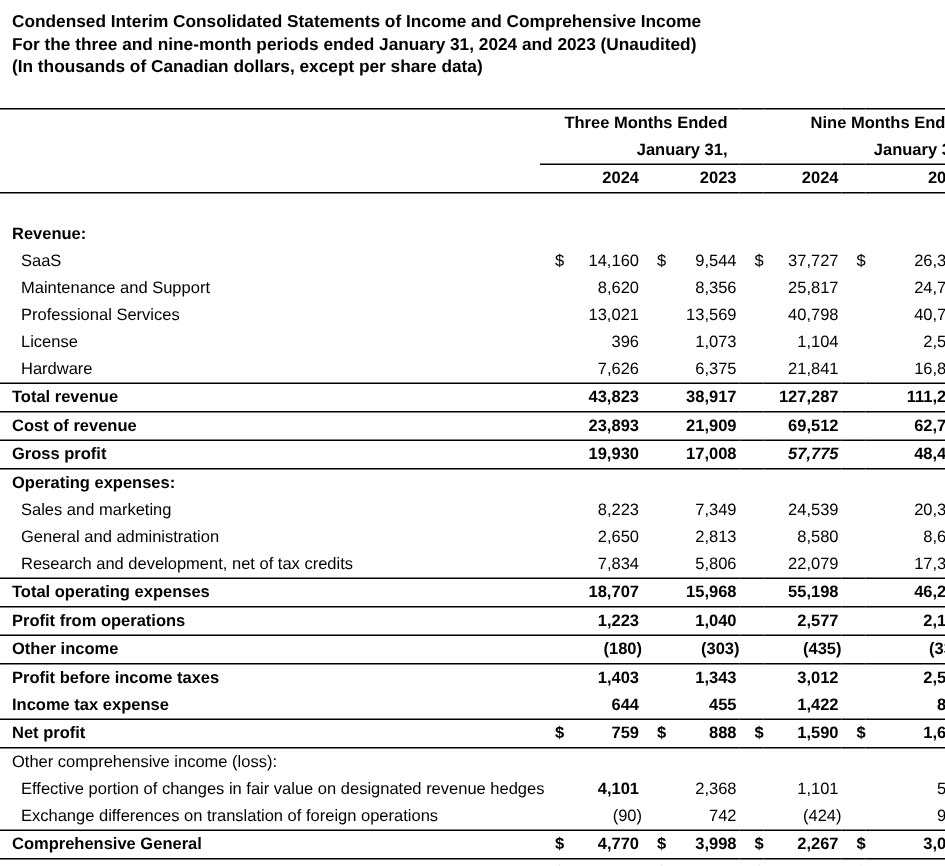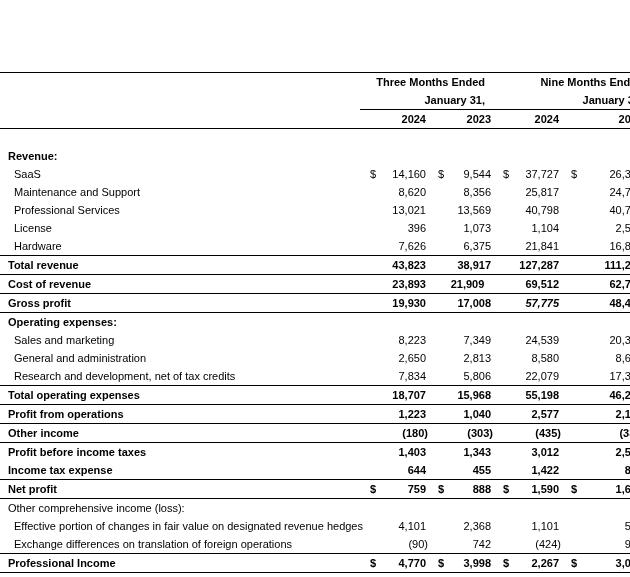--- a/index.html
+++ b/index.html
@@ -36,20 +36,23 @@
   tr.subline td.u { border-bottom: 1.5px solid #000; }
   tr.yearrow td { border-bottom: 1.5px solid #000; }
   tr.bt td { border-top: 1.5px solid #000; }
   tr.last td { border-bottom: 1.5px solid #000; }
   .spacer td { height: 8px; }
 </style>
 </head>
 <body>
 
 <div class="title-block">
+  <div>Condensed Interim Consolidated Statements of Income and Comprehensive Income</div>
+  <div>For the three and nine-month periods ended January 31, 2024 and 2023 (Unaudited)</div>
+  <div>(In thousands of Canadian dollars, except per share data)</div>
 </div>
 
 <table class="stmt">
   <colgroup>
     <col class="c-label">
     <col class="c-cur">
       <col class="c-val1">
     <col class="c-cur">
       <col class="c-val2">
     <col class="c-cur">
@@ -155,21 +158,21 @@
         <td class="cur b"></td>
         <td class="num b" style="padding-right: 6px;">127,287</td>
         <td class="cur b"></td>
         <td class="num b" style="padding-right: 6px;">111,232</td>
       </tr>
       <tr class="bt">
         <td class="lbl b">Cost of revenue</td>
         <td class="cur b"></td>
         <td class="num b" style="padding-right: 6px;">23,893</td>
         <td class="cur b"></td>
-        <td class="num b" style="padding-right: 6px; text-align: center;">21,909</td>
+        <td class="num b" style="padding-right: 6px;">21,909</td>
         <td class="cur b"></td>
         <td class="num b" style="padding-right: 6px;">69,512</td>
         <td class="cur b"></td>
         <td class="num b" style="padding-right: 6px;">62,787</td>
       </tr>
       <tr class="bt">
         <td class="lbl b">Gross profit</td>
         <td class="cur b"></td>
         <td class="num b" style="padding-right: 6px;">19,930</td>
         <td class="cur b"></td>
@@ -296,41 +299,41 @@
         <td class="cur"></td>
         <td class="num"></td>
         <td class="cur"></td>
         <td class="num"></td>
         <td class="cur"></td>
         <td class="num"></td>
       </tr>
       <tr>
         <td class="indent">Effective portion of changes in fair value on designated revenue hedges</td>
         <td class="cur"></td>
-        <td class="num" style="padding-right: 6px;">4,101</td>
+        <td class="num" style="padding-right: 6px; font-weight: bold;">4,101</td>
         <td class="cur"></td>
         <td class="num" style="padding-right: 6px;">2,368</td>
         <td class="cur"></td>
         <td class="num" style="padding-right: 6px;">1,101</td>
         <td class="cur"></td>
         <td class="num" style="padding-right: 6px;">515</td>
       </tr>
       <tr>
         <td class="indent">Exchange differences on translation of foreign operations</td>
         <td class="cur"></td>
         <td class="num paren-pad">(90)</td>
         <td class="cur"></td>
         <td class="num" style="padding-right: 6px;">742</td>
         <td class="cur"></td>
         <td class="num paren-pad">(424)</td>
         <td class="cur"></td>
         <td class="num" style="padding-right: 6px;">934</td>
       </tr>
       <tr class="bt">
-        <td class="lbl b">Professional Income</td>
+        <td class="lbl b">Comprehensive General</td>
         <td class="cur b">$</td>
         <td class="num b" style="padding-right: 6px;">4,770</td>
         <td class="cur b">$</td>
         <td class="num b" style="padding-right: 6px;">3,998</td>
         <td class="cur b">$</td>
         <td class="num b" style="padding-right: 6px;">2,267</td>
         <td class="cur b">$</td>
         <td class="num b" style="padding-right: 6px;">3,092</td>
       </tr>
       <tr class="bt last">

